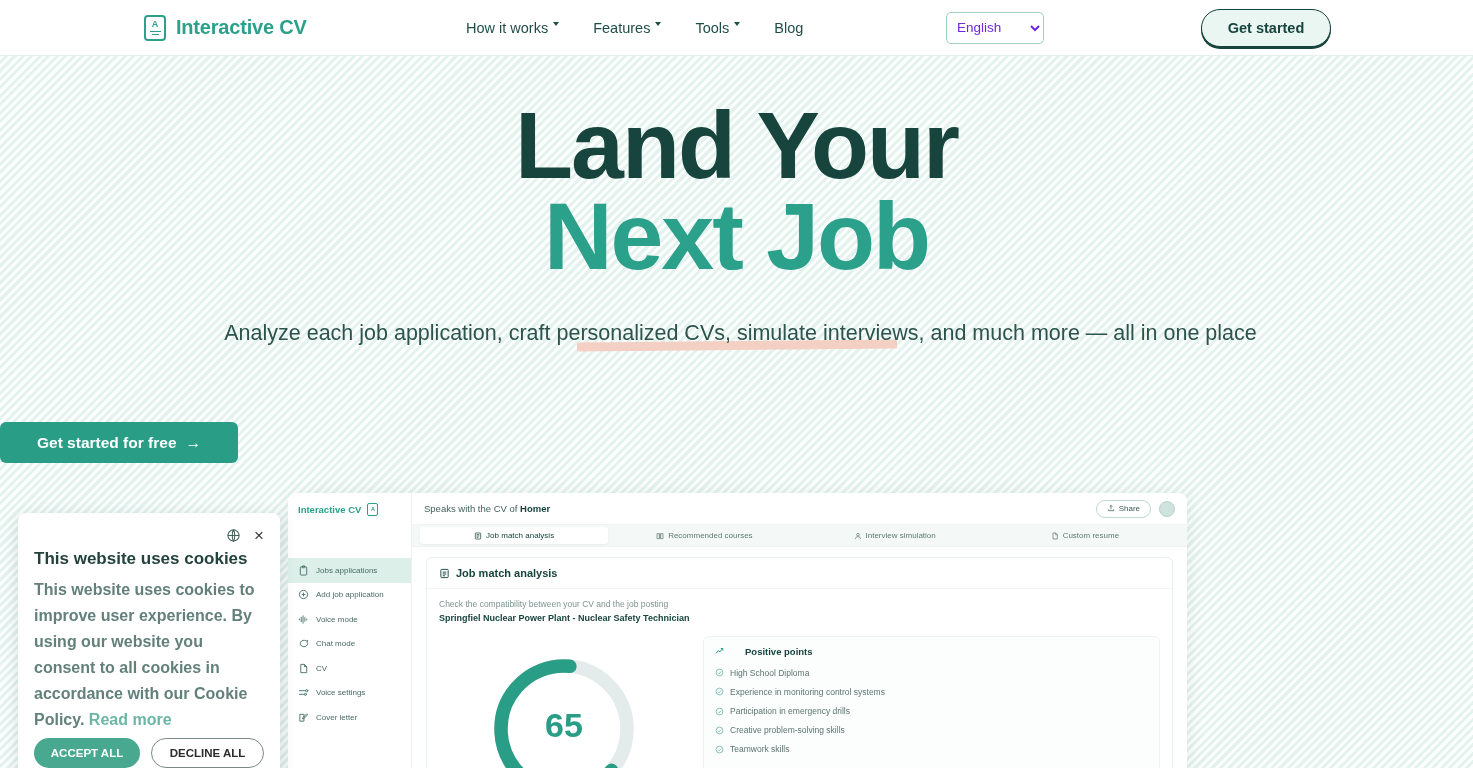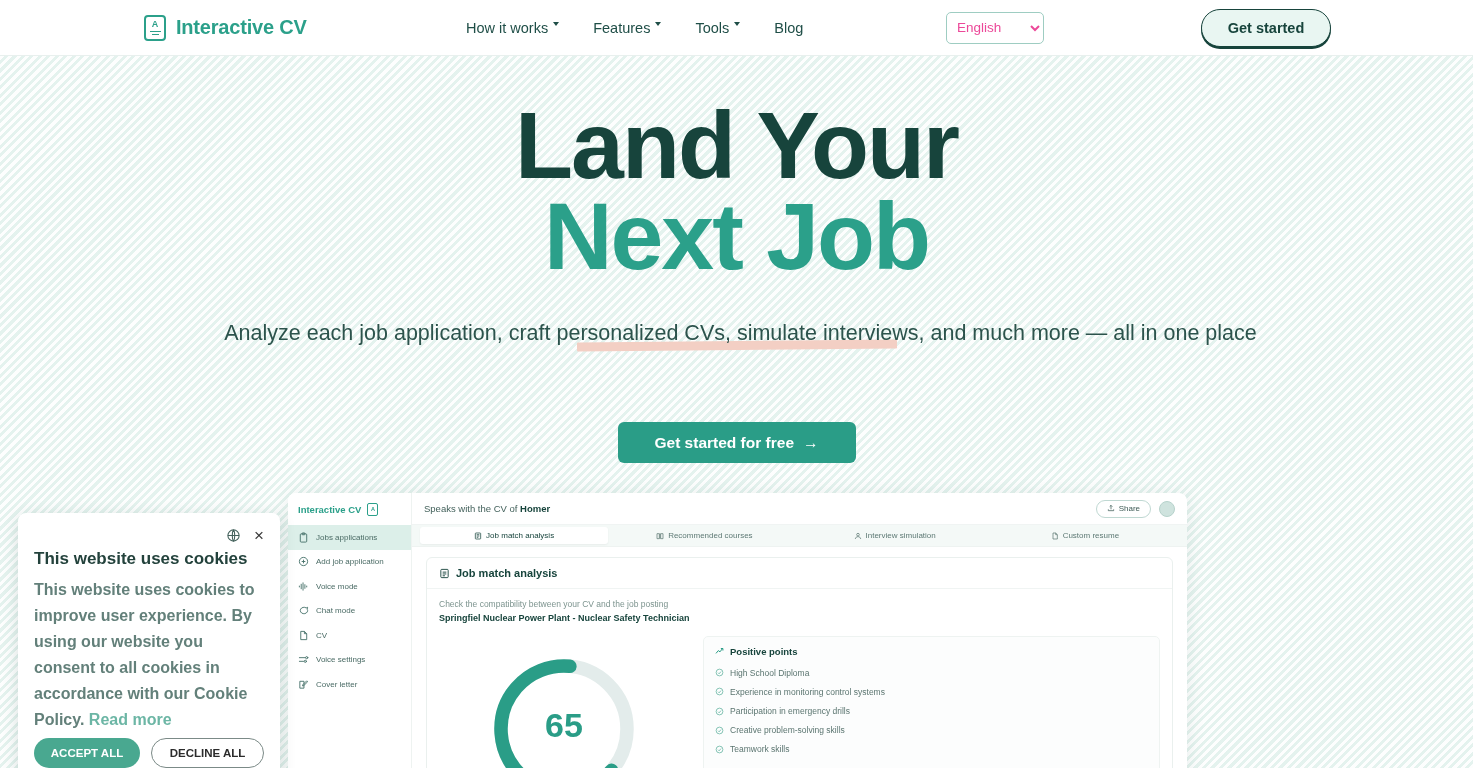--- a/index.html
+++ b/index.html
@@ -87,21 +87,21 @@
   .langsel {
     position: absolute;
     left: 946px;
     width: 98px;
     height: 32px;
     border: 1px solid #9ecdc2;
     border-radius: 5px;
     background: #ffffff;
     font-family: "Liberation Sans", sans-serif;
     font-size: 13.5px;
-    color: #ec4899;
+    color: #6d28d9;
     padding: 0 6px;
     cursor: pointer;
   }
 
   .btn-getstarted {
     position: absolute;
     left: 1201px;
     width: 130px;
     height: 38px;
     border: 1.6px solid #17443c;
@@ -165,20 +165,21 @@
     padding-left: 8px;
   }
 
   .cta-row {
     position: absolute;
     top: 366px; left: 0;
     width: 1473px;
     display: flex;
     justify-content: center;
     gap: 17px;
+    flex-direction: column;
   }
   .btn-primary {
     width: 238px; height: 41px;
     background: #2a9d87;
     color: #ffffff;
     border: none;
     border-radius: 6px;
     font-size: 15.5px;
     font-weight: bold;
     font-family: "Liberation Sans", sans-serif;
@@ -266,20 +267,21 @@
     display: flex;
     align-items: center;
     gap: 7px;
     padding-left: 10px;
     font-size: 8px;
     color: #4a6b65;
     cursor: pointer;
   }
   .side-item.active {
     background: #dcefe9;
+    margin-top: 33px;
   }
   .side-ic {
     width: 11px; height: 11px;
     flex-shrink: 0;
     display: flex;
     align-items: center;
     justify-content: center;
     color: #46726a;
   }
   .side-ic svg { width: 11px; height: 11px; display: block; }
@@ -424,21 +426,21 @@
     border-radius: 5px;
     padding: 9px 11px;
     background: #fcfdfd;
   }
   .points-title {
     font-size: 9.5px;
     font-weight: bold;
     color: #17443c;
     display: flex;
     align-items: flex-start;
-    gap: 5px;
+    gap: 20px;
     margin-bottom: 6px;
   }
   .points-title-ic { width:10px;height:10px;display:flex;align-items:center;justify-content:center;color:#2a9d87; }
   .points-title-ic svg { width:10px;height:10px;display:block; }
   .point {
     display: flex;
     align-items: center;
     gap: 6px;
     font-size: 8.5px;
     color: #5b7570;

